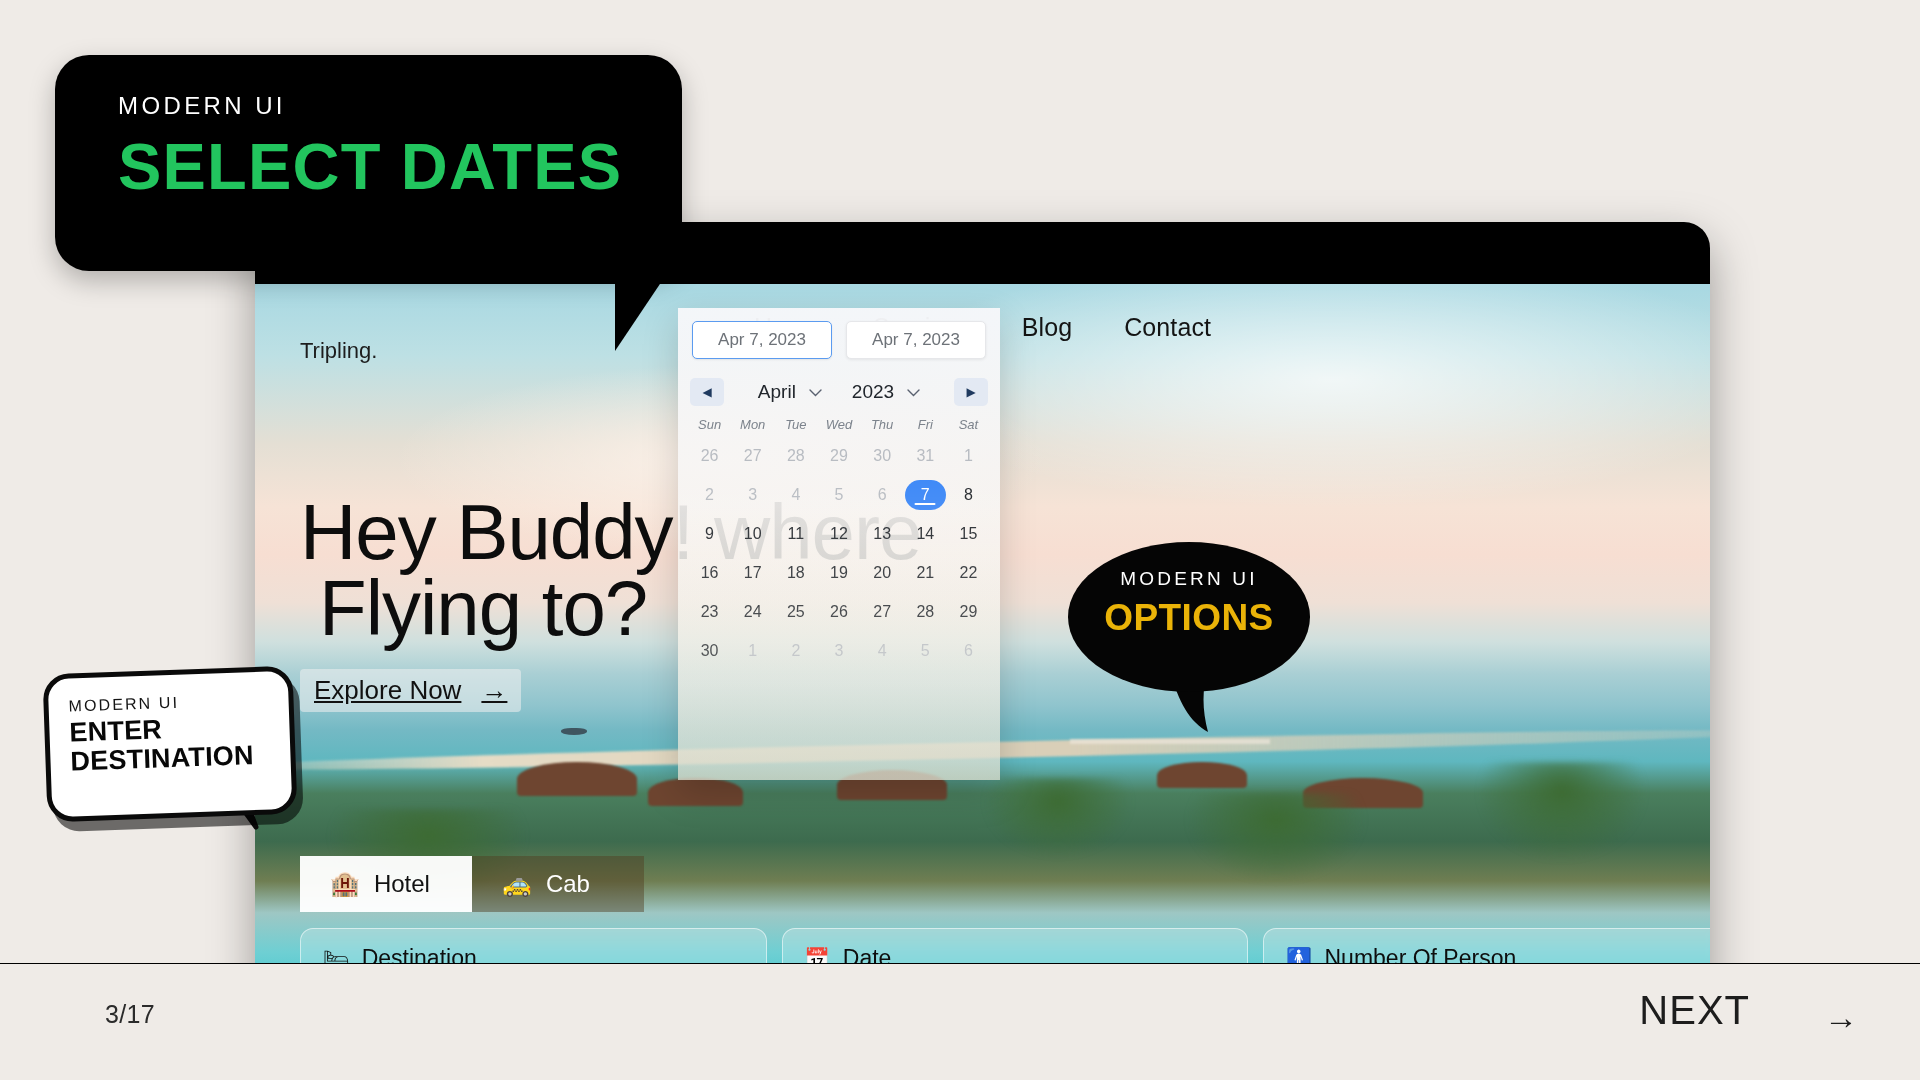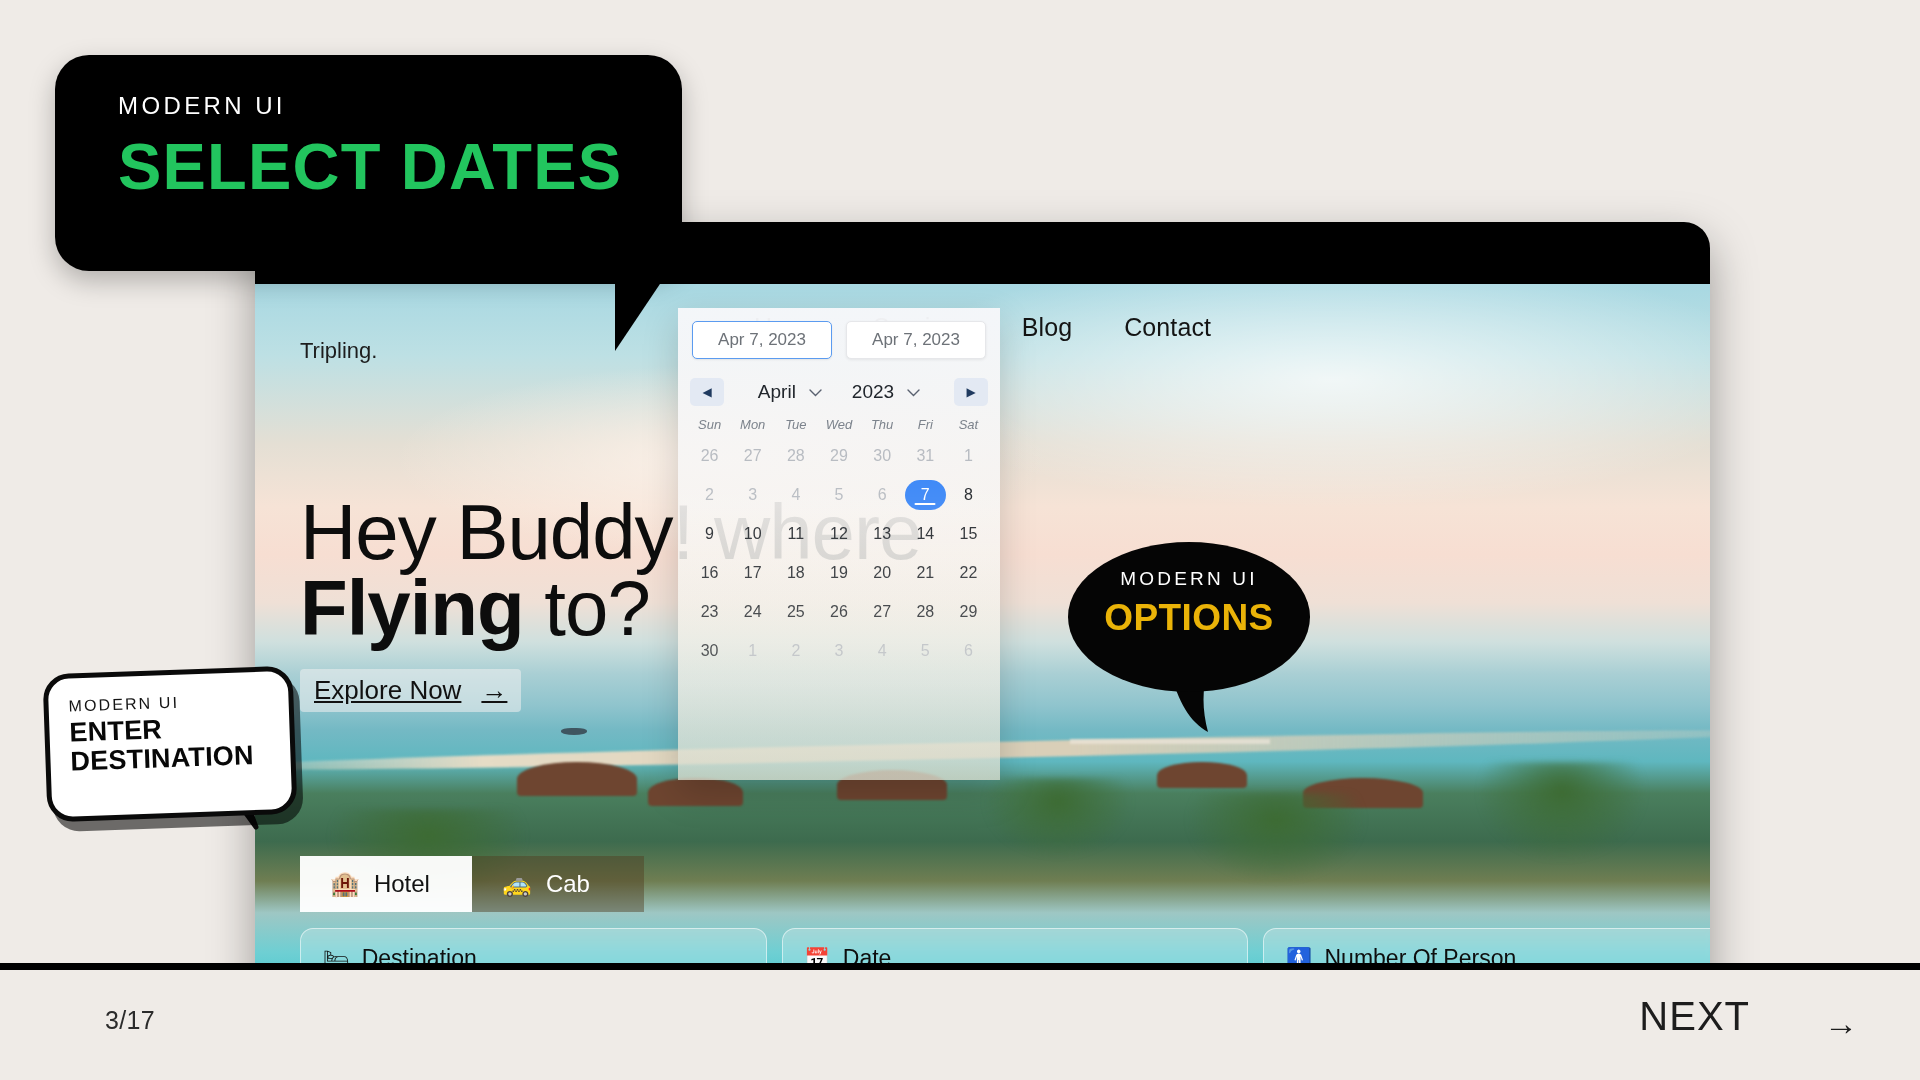--- a/index.html
+++ b/index.html
@@ -6,21 +6,21 @@
   html,body { width:1920px; height:1080px; overflow:hidden; }
   body {
     background:#efebe7;
     font-family:"Liberation Sans", sans-serif;
     position:relative;
   }
 
   
   #slide-footer{
     position:absolute; left:0; right:0; bottom:0; height:117px;
-    background:#efebe7; border-top:7px solid #000000; z-index:40;
+    background:#efebe7; border-top:1px solid #000000; z-index:40;
   }
   #page-counter{
     position:absolute; left:105px; top:36px;
     font-size:25px; color:#2b2b2b; letter-spacing:.3px;
   }
   #next-label{
     position:absolute; right:170px; top:24px;
     font-size:40px; color:#1d1d1d; letter-spacing:1px;
   }
   #next-arrow{
@@ -105,21 +105,21 @@
   }
 
   
   #hero-copy{ position:absolute; left:45px; top:22px; z-index:3;margin-top:32px; }
   #hero-kicker{ font-size:22px; color:#1d1d1d; }
   #hero-title{
     position:absolute; left:45px; top:210px; z-index:3;
     font-size:78px; line-height:.98; color:#0d0d0d; font-weight:400;
     letter-spacing:-1px; white-space:nowrap;
   }
-  #hero-title b{ font-weight:700; }
+  #hero-title b{ font-weight:400;margin-left:19px; }
   #explore-btn{
     position:absolute; left:45px; top:385px; z-index:3;
     display:inline-flex; align-items:center; gap:20px;
     font-size:26px; color:#111;
     background:rgba(240,240,240,.55); padding:6px 14px; border-radius:4px;
   }
 
   
   #booking{
     position:absolute; left:45px; right:-20px; bottom:50px; z-index:5;

